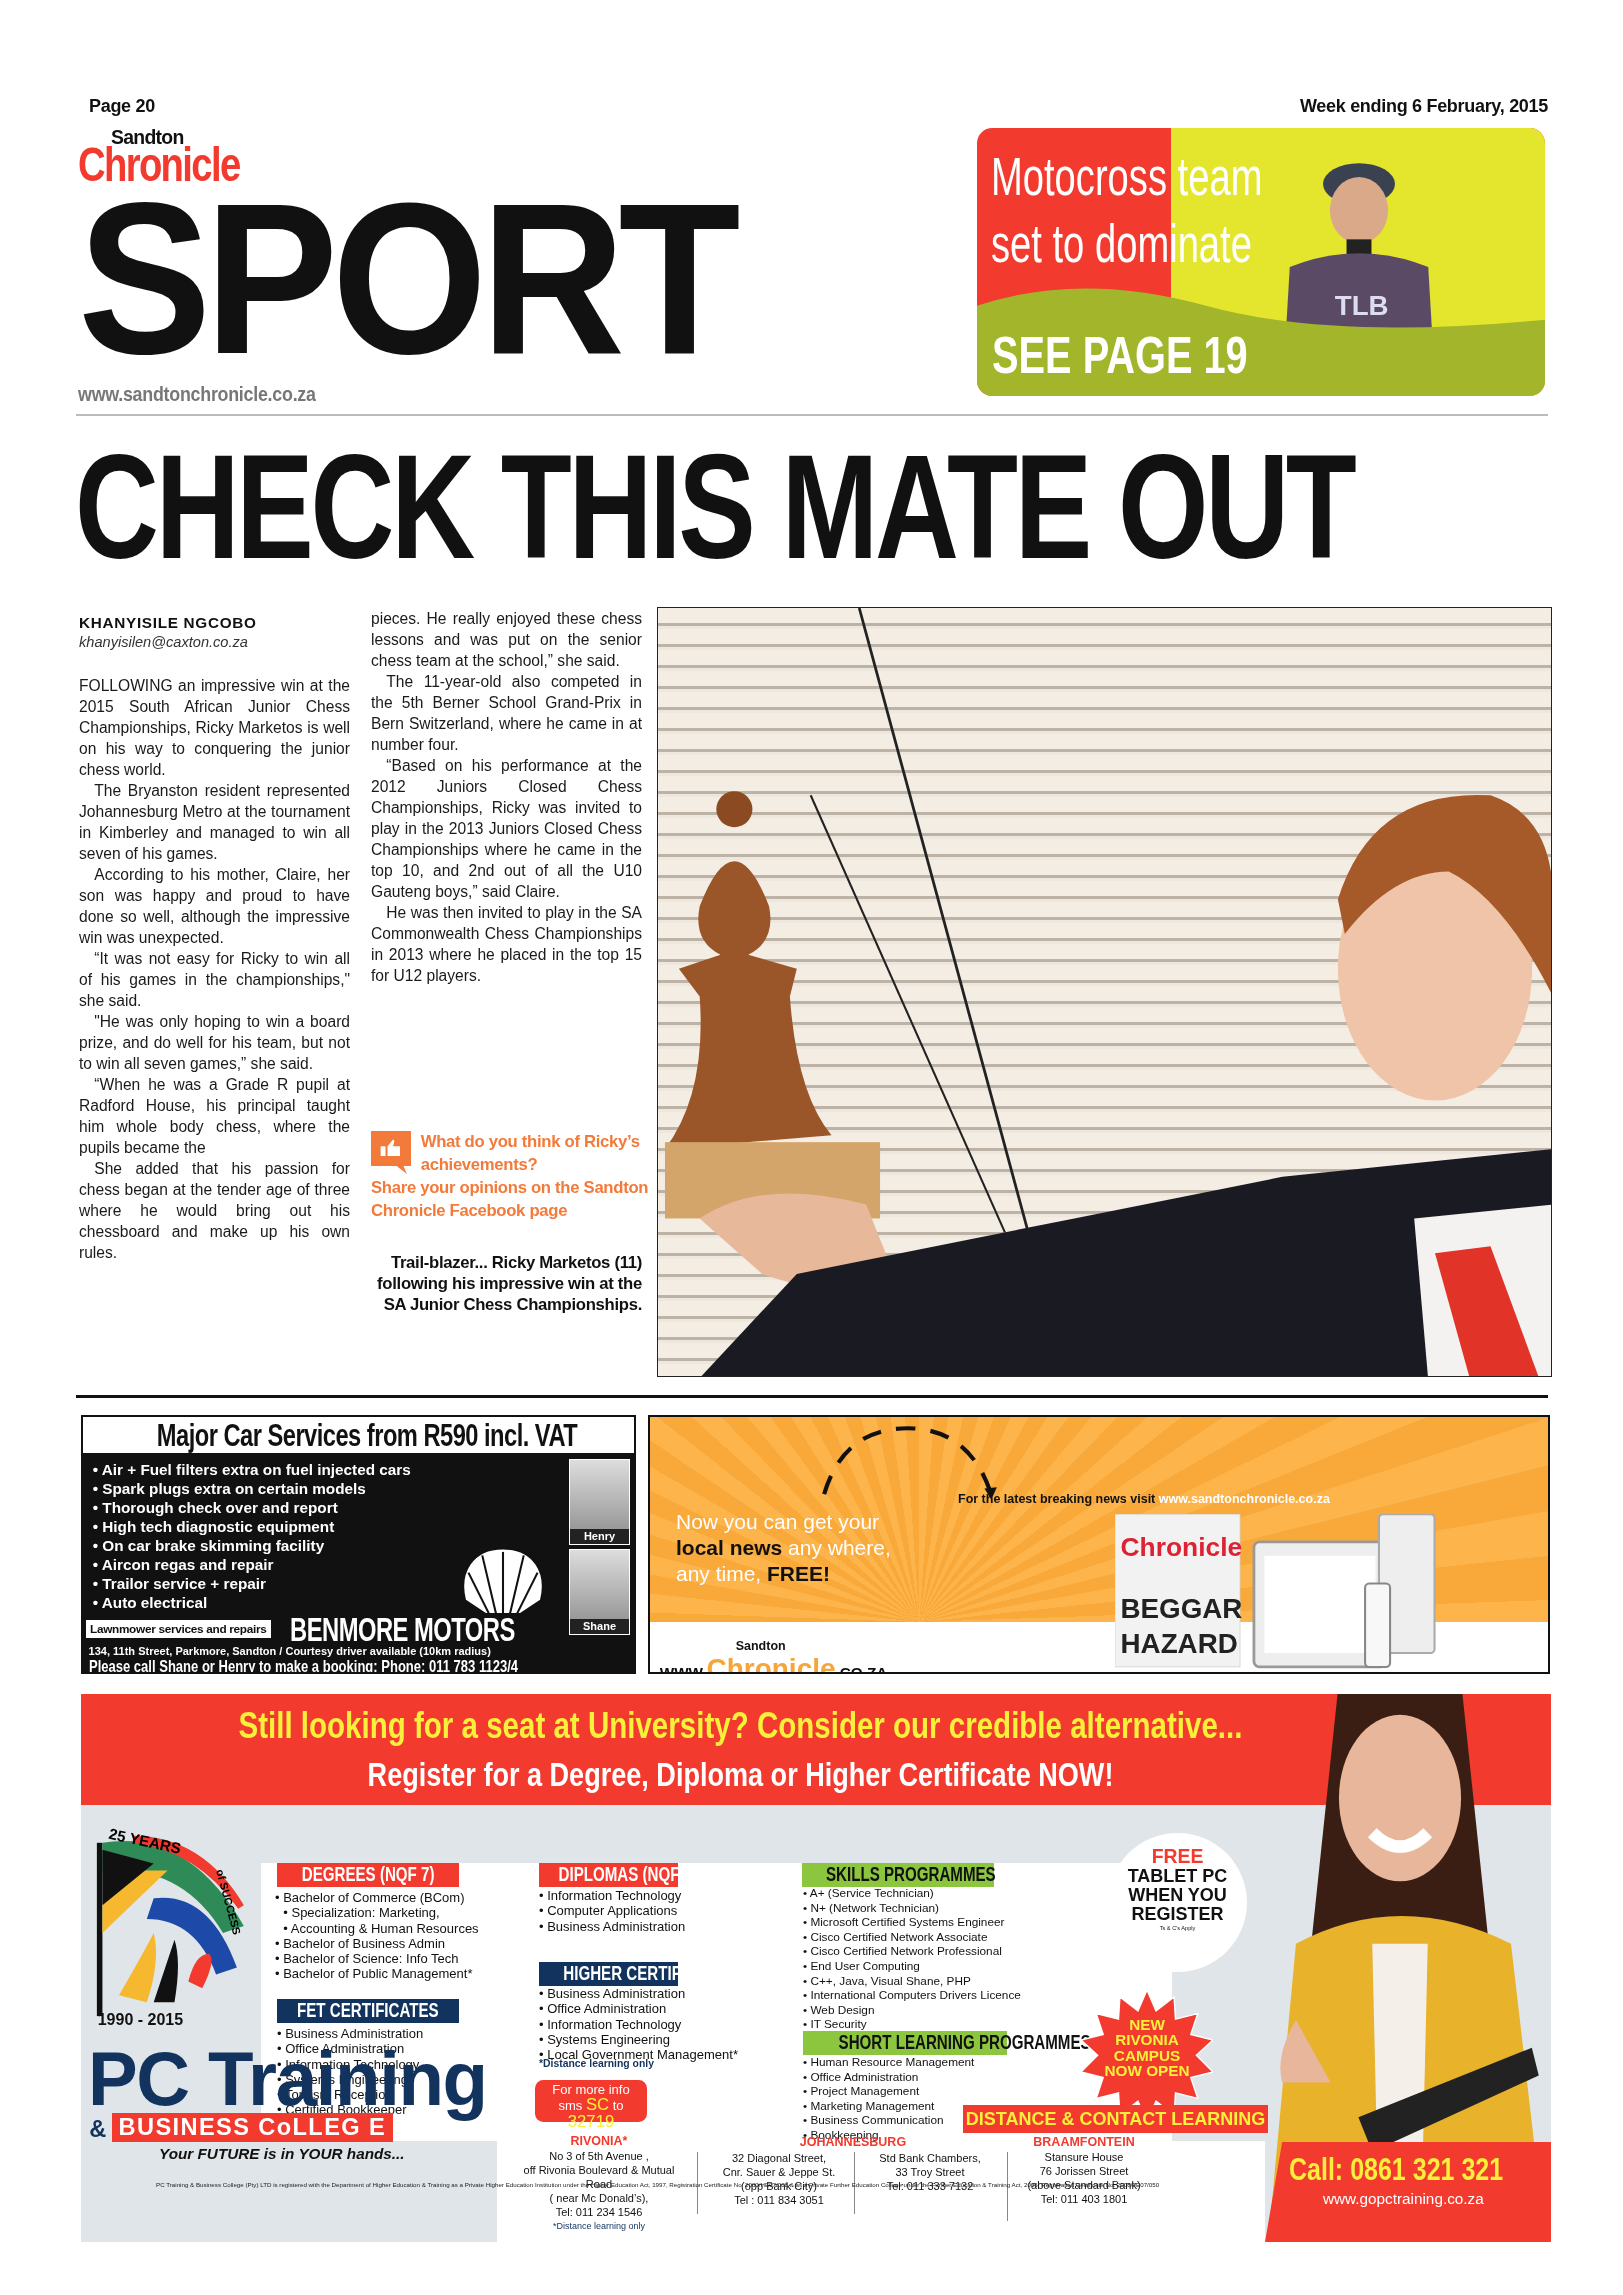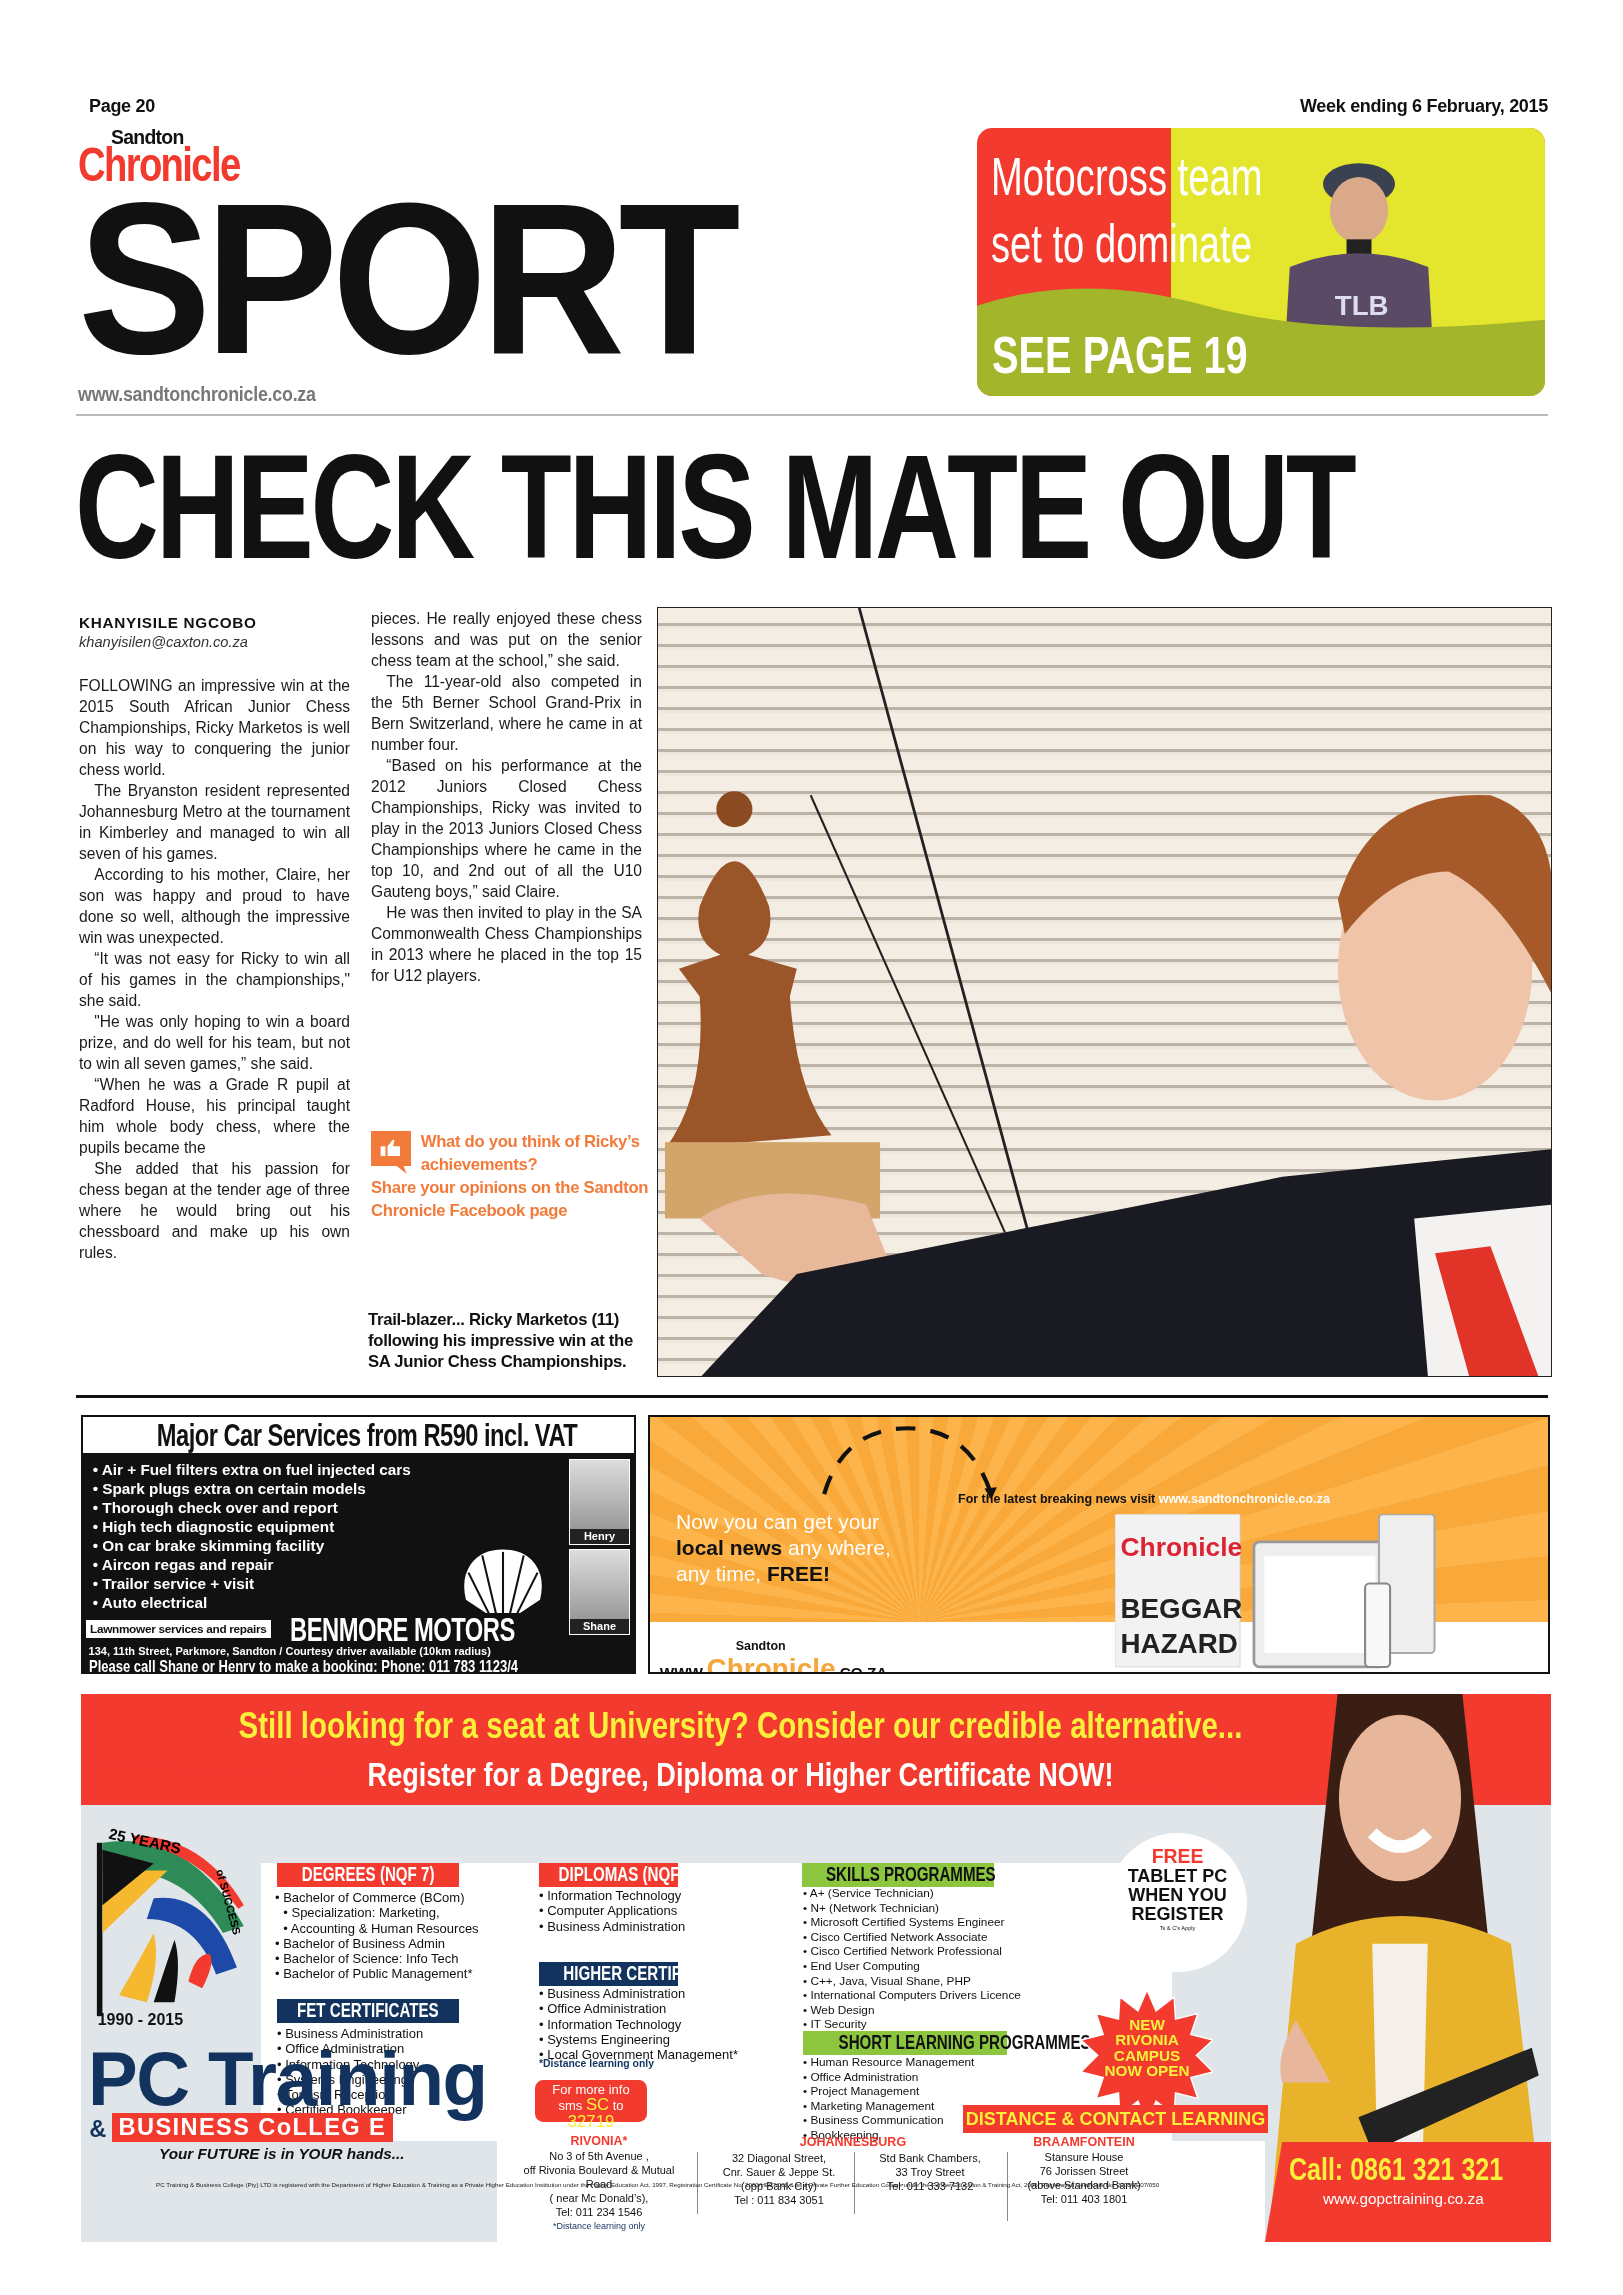--- a/index.html
+++ b/index.html
@@ -25,21 +25,21 @@
 
 .col{width:271px;font-size:15.6px;line-height:21px;text-align:justify;color:#1a1a1a}
 .col p{text-indent:15.3px}
 .col p.first{text-indent:0}
 #byline{left:79px;top:614px;font-size:15.3px;font-weight:900;letter-spacing:0.7px}
 #email{left:79px;top:634px;font-size:14.6px;font-style:italic;color:#333}
 #col1{left:79px;top:675px}
 #col2{left:371px;top:608px}
 #fb-box{left:371px;top:1130px;width:278px;color:#f27a3a;font-weight:bold;font-size:16.7px;line-height:23px;letter-spacing:-0.3px}
 #fb-icon{display:inline-block;width:40px;height:35px;background:#f27a3a;vertical-align:top;margin-right:9.7px;margin-top:1.4px;position:relative;float:left}
-#caption{left:368px;top:1309px;width:274px;text-align:left;font-size:16.7px;line-height:21px;font-weight:bold;letter-spacing:-0.3px}
+#caption{left:368px;top:1252px;width:274px;text-align:right;font-size:16.7px;line-height:21px;font-weight:bold;letter-spacing:-0.3px}
 #main-photo{left:657px;top:607px;width:895px;height:770px;border:1.4px solid #222;overflow:hidden;background:#ebe4da}
 .blinds{position:absolute;inset:0;background:repeating-linear-gradient(180deg,#f3ede4 0 15.3px,#bcb2a6 15.3px 18px,#ede7dd 18px 21px)}
 #bottomrule{left:76px;right:76px;top:1395px;height:2.8px;background:#111}
 
 #car-ad{left:81px;top:1415px;width:555px;height:259px;border:2.1px solid #111;background:#111;overflow:hidden}
 #car-head{position:absolute;left:0;top:0;right:0;height:36px;background:#fff;font-size:32px;font-weight:bold;text-align:center;line-height:36px;letter-spacing:-0.7px;transform-origin:center;white-space:nowrap}
 #car-head span{display:inline-block;transform:scaleX(.74)}
 #car-list{position:absolute;left:9.7px;top:43px;color:#fff;font-size:15.3px;line-height:19px;font-weight:bold}
 #car-list li{list-style:none}
 #car-list li:before{content:"• "}
@@ -181,21 +181,21 @@
 
 <div class="abs" id="car-ad">
   <div id="car-head"><span>Major Car Services from R590 incl. VAT</span></div>
   <ul id="car-list">
     <li>Air + Fuel filters extra on fuel injected cars</li>
     <li>Spark plugs extra on certain models</li>
     <li>Thorough check over and report</li>
     <li>High tech diagnostic equipment</li>
     <li>On car brake skimming facility</li>
     <li>Aircon regas and repair</li>
-    <li>Trailor service + visit</li>
+    <li>Trailor service + repair</li>
     <li>Auto electrical</li>
   </ul>
   <svg id="shell" viewBox="0 0 130 110">
     <path d="M65 5 C20 5 0 40 10 80 L40 100 L90 100 L120 80 C130 40 110 5 65 5Z" fill="#fff" stroke="#111" stroke-width="3"></path>
     <g stroke="#111" stroke-width="3" fill="none">
         <path d="M65 100 V10"></path>
         <path d="M55 100 L35 15"></path>
         <path d="M75 100 L95 15"></path>
         <path d="M45 100 L15 40"></path>
         <path d="M85 100 L115 40"></path>

